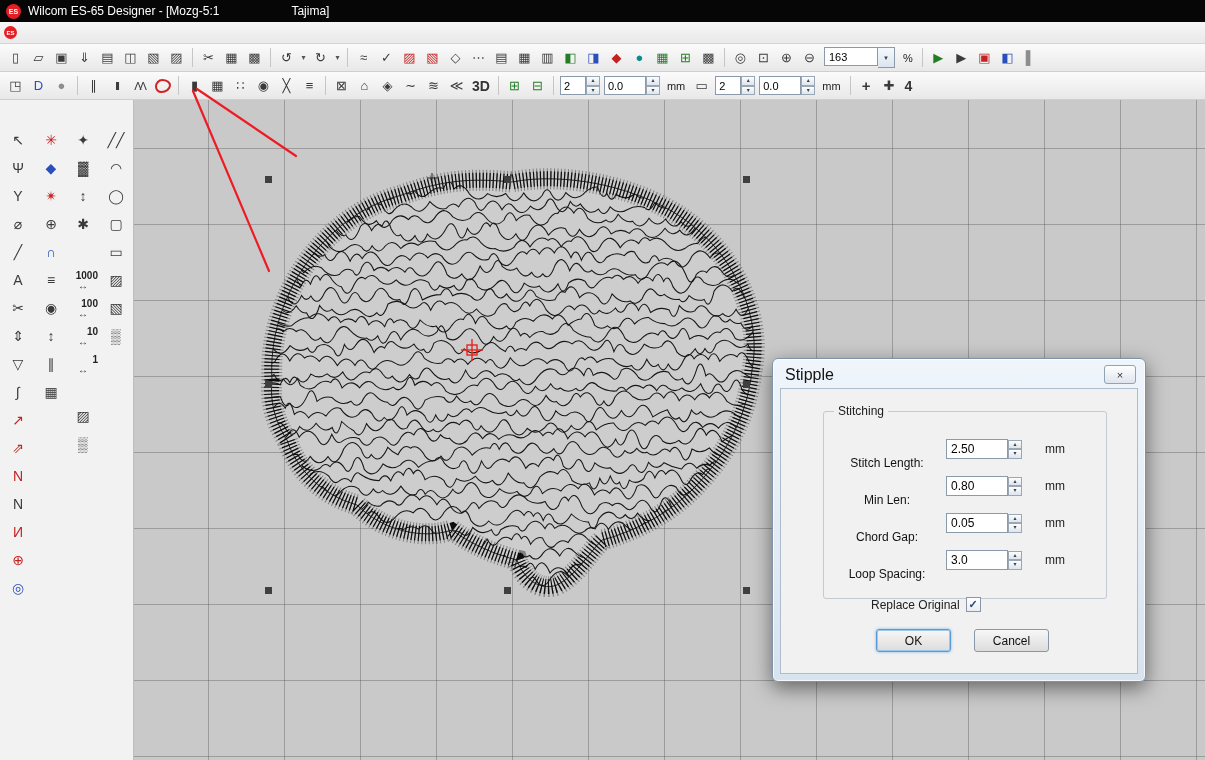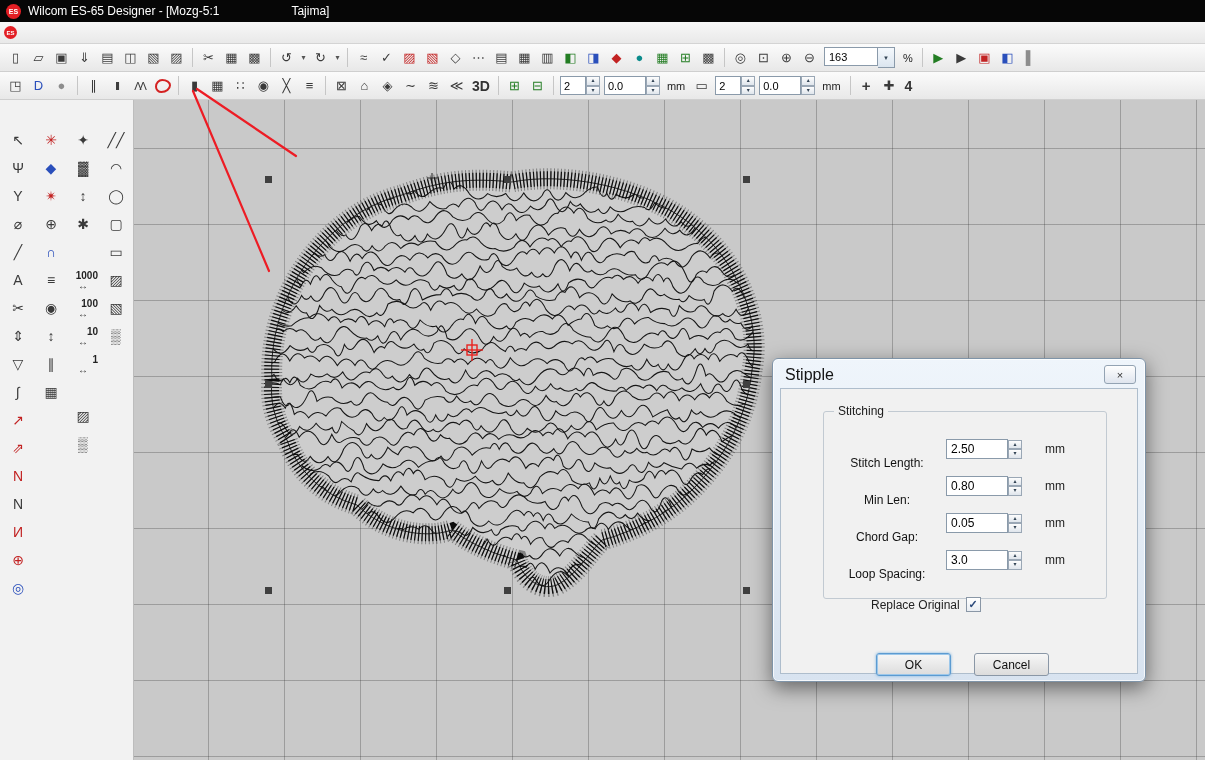--- a/index.html
+++ b/index.html
@@ -104,21 +104,21 @@
            height:37px;padding-left:4px;}
   .dlg-label{text-align:center;font-size:12px;color:#111;padding-right:0;margin-top:28px;}
   .dlg-input{height:18px;border:1px solid #8a9aaa;font-size:12px;padding:0 4px;background:#fff;
              font-family:"Liberation Sans",sans-serif;}
   .dlg-unit{font-size:12px;padding-left:10px;}
   .dlg-check{position:absolute;left:0;top:208px;width:100%;display:flex;align-items:center;}
   .dlg-check .lbl{margin-left:90px;font-size:12px;}
   .checkbox-box{width:13px;height:13px;border:1px solid #8a97a6;background:linear-gradient(#fff,#e9edf2);
                 margin-left:6px;display:flex;align-items:center;justify-content:center;
                 font-size:11px;font-weight:bold;color:#2c4a7c;line-height:11px;}
-  .dlg-buttons{position:absolute;left:0;top:264px;width:100%;height:24px;}
+  .dlg-buttons{position:absolute;left:0;top:240px;width:100%;height:24px;}
   .btn{position:absolute;top:0;width:73px;height:21px;font-size:12px;display:flex;align-items:center;
        justify-content:center;border:1px solid #8a97a6;border-radius:3px;color:#111;
        background:linear-gradient(#f7f7f7,#dcdcdc);}
   .btn-ok{left:95px;border-color:#5c9bd1;box-shadow:inset 0 0 0 1px #9cc7ea, 0 0 3px #7ab3e0;}
   .btn-cancel{left:193px;}
 </style>
 </head>
 <body>
 
 <div class="titlebar">

